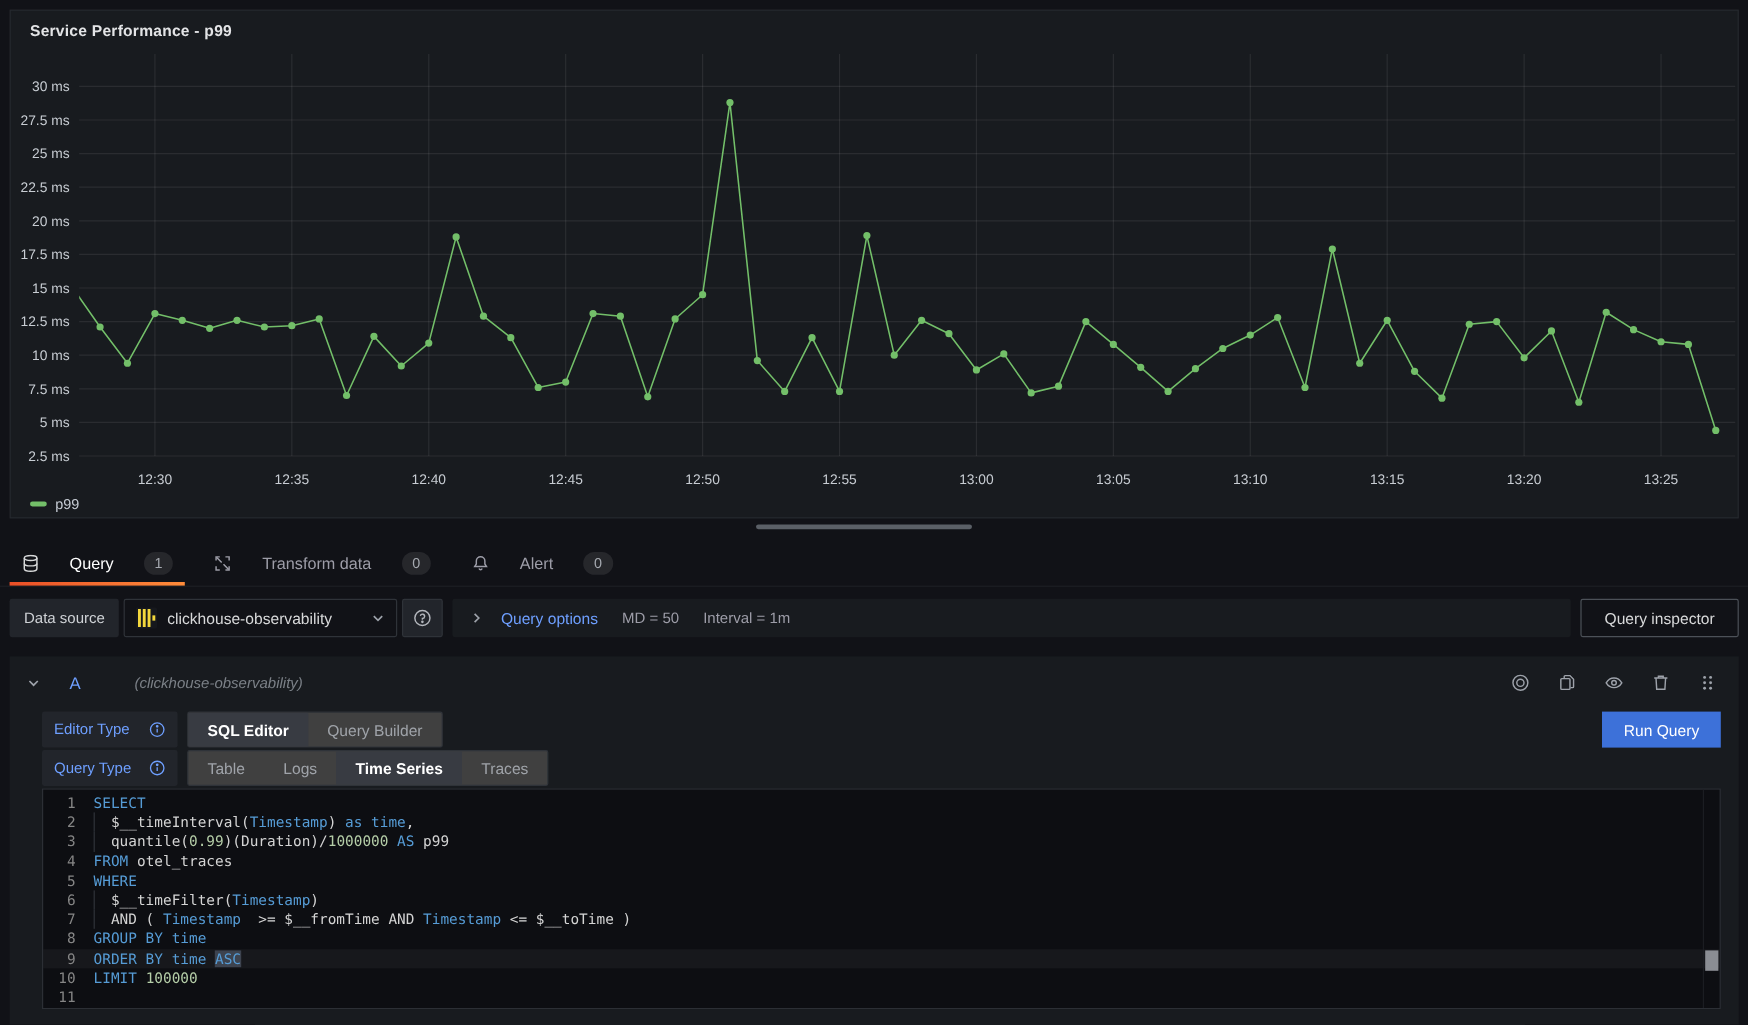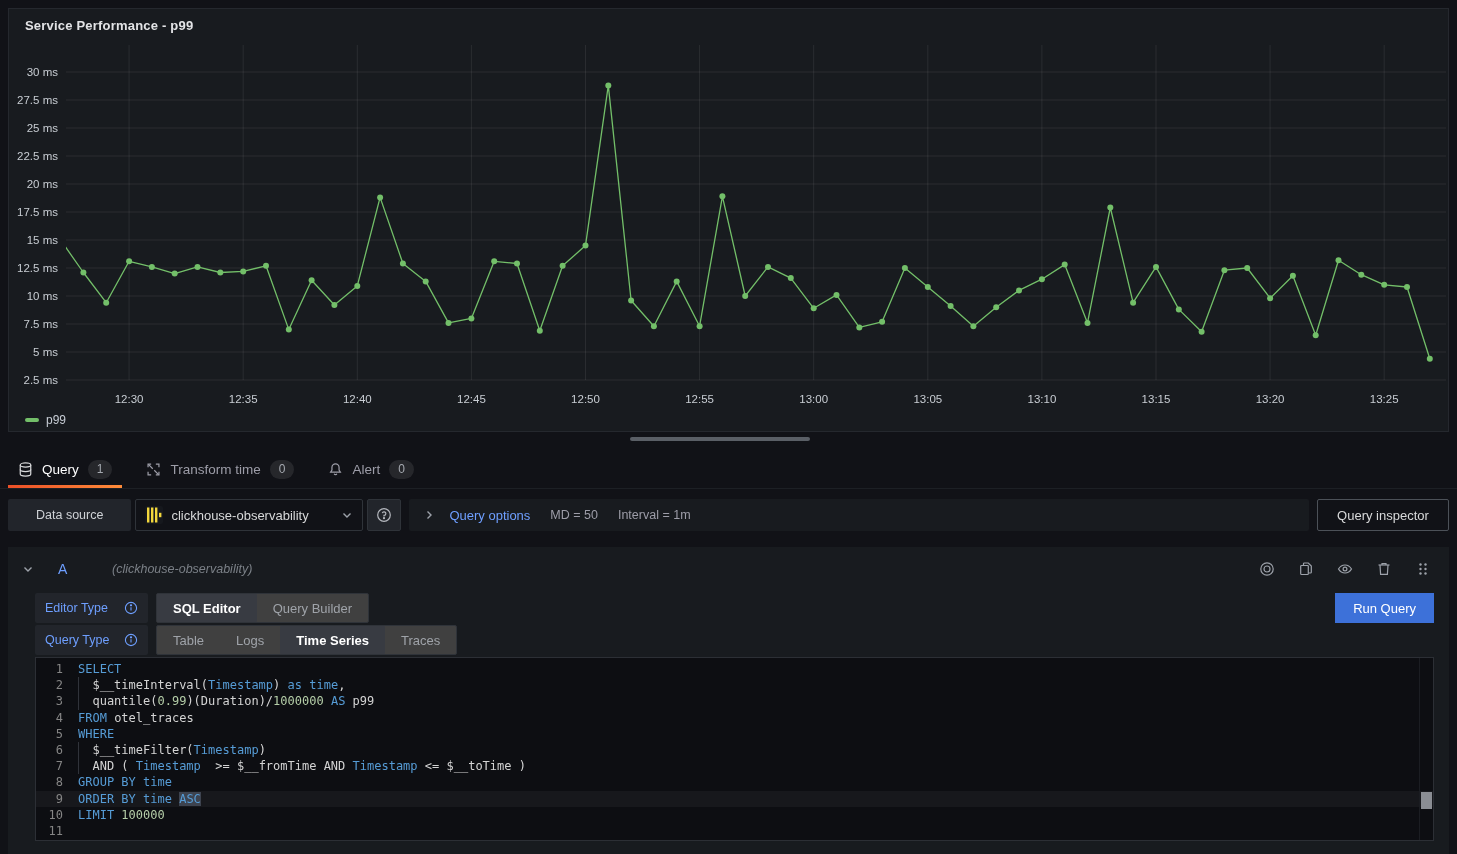--- a/index.html
+++ b/index.html
@@ -17,34 +17,34 @@
   .legend-swatch { width:14px; height:4px; border-radius:2px; }
   .legend-label { font-size:12px; color:#c7cdd5; }
 
   
   .resize-handle { position:absolute; left:630px; top:437px; width:180px; height:4px;
     border-radius:2px; background:#5a5f66; cursor:row-resize; }
 
   
   .tabs-bar { position:absolute; left:0; top:451px; width:100%; height:38px;
     display:flex; align-items:stretch; padding-left:8px; gap:14px; border-bottom:1px solid #1d2025; }
-  .tab { position:relative; display:flex; align-items:center; gap:9px; padding:0 10px; cursor:pointer; }
+  .tab { position:relative; display:flex; align-items:center; gap:25px; padding:0 10px; cursor:pointer; }
   .tab .tab-label { font-size:13.5px; color:#9d9da8; }
   .tab.active .tab-label { color:#ffffff; font-weight:500; }
   .tab .tab-icon { width:15px; height:15px; color:#9d9da8; display:flex; }
   .tab.active .tab-icon { color:#d8d9da; }
   .tab .badge { background:rgba(255,255,255,0.09); color:#a5a9b0; font-size:12px;
     border-radius:10px; padding:1px 9px; line-height:17px; }
   .tab.active::after { content:""; position:absolute; left:0; right:0; bottom:0; height:3px;
     background:linear-gradient(90deg,#eb4f27,#ff8c3a); }
 
   
   .toolbar { position:absolute; left:8px; top:499px; width:1441px; height:32px;
     display:flex; align-items:stretch; }
-  .chip { background:#22252b; display:flex; align-items:center; padding:0 28px;
+  .chip { background:#22252b; display:flex; align-items:center; padding:0 12px;
     font-size:12.5px; color:#cfd2d6; border-radius:2px; white-space:nowrap; }
   .ds-select { margin-left:4px; width:228px; background:#111217; border:1px solid #2f3339;
     border-radius:2px; display:flex; align-items:center; padding:0 9px; gap:8px; cursor:pointer; }
   .ds-select .ds-name { flex:1; font-size:13px; color:#d8d9da; white-space:nowrap; overflow:hidden; }
   .icon-btn { margin-left:4px; width:34px; background:#22252b; border:1px solid #2f3339;
     border-radius:2px; display:flex; align-items:center; justify-content:center; color:#b4b7bd; cursor:pointer; }
   .options-bar { margin-left:8px; flex:1; background:#181b1f; border-radius:2px;
     display:flex; align-items:center; padding:0 14px; gap:14px; cursor:pointer; }
   .options-label { font-size:13px; color:#6e9fff; }
   .options-meta { font-size:12.5px; color:#9d9da8; margin-left:6px; }
@@ -239,21 +239,21 @@
   <div class="tab">
     <span class="tab-icon">
       <svg viewBox="0 0 16 16" width="15" height="15" fill="none" stroke="currentColor" stroke-width="1.3">
         <path d="M2.2 5.5V2.2h3.3"></path>
           <path d="M13.8 10.5v3.3h-3.3"></path>
         <path d="M2.6 2.6l4.6 4.6M13.4 13.4L8.8 8.8"></path>
         <path d="M10.5 2.2h3.3v3.3"></path>
           <path d="M5.5 13.8H2.2v-3.3"></path>
       </svg>
     </span>
-    <span class="tab-label">Transform time</span>
+    <span class="tab-label">Transform data</span>
     <span class="badge">0</span>
   </div>
   <div class="tab">
     <span class="tab-icon">
       <svg viewBox="0 0 16 16" width="15" height="15" fill="none" stroke="currentColor" stroke-width="1.3">
         <path d="M8 2a3.8 3.8 0 0 0-3.8 3.8v2.7L2.8 10.7h10.4l-1.4-2.2V5.8A3.8 3.8 0 0 0 8 2z"></path>
         <path d="M6.6 12.6a1.5 1.5 0 0 0 2.8 0"></path>
       </svg>
     </span>
     <span class="tab-label">Alert</span>

